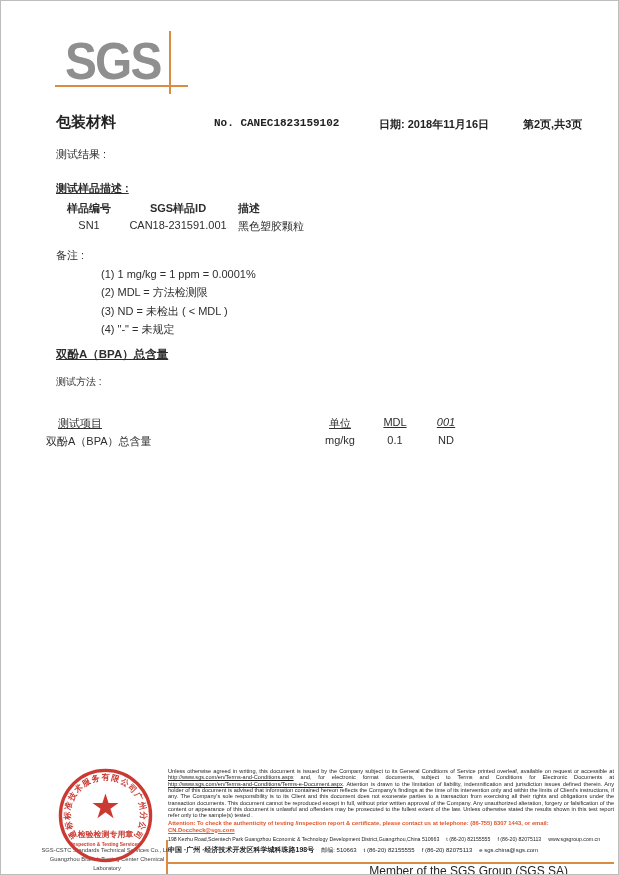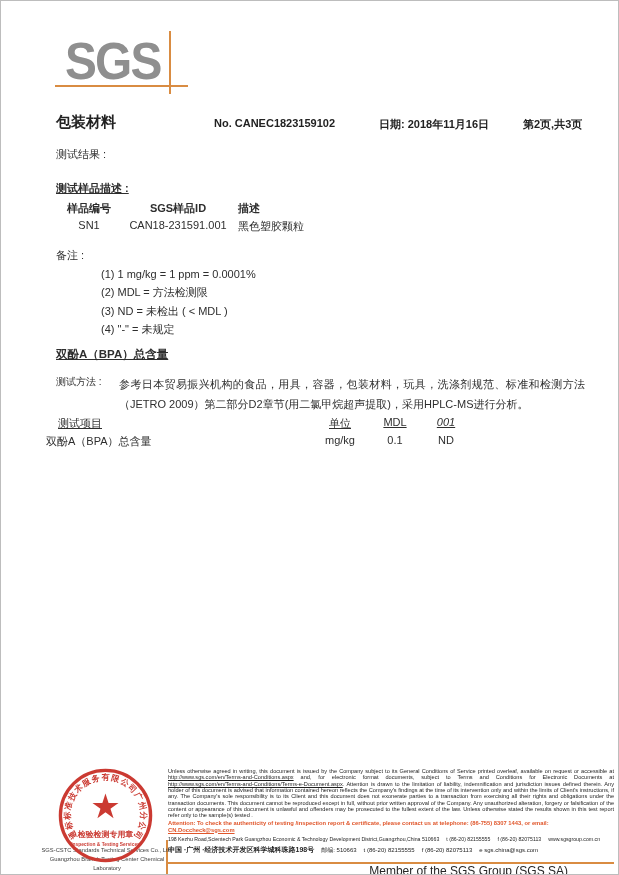--- a/index.html
+++ b/index.html
@@ -10,21 +10,21 @@
 
   
   .sgs-logo { position:absolute; left:64px; top:34px; font-size:52px; font-weight:700;
               letter-spacing:-2px; color:#8f8f8f; line-height:1;
               transform:scaleX(0.92); transform-origin:left top; }
   .logo-hline { position:absolute; left:54px; top:84px; width:133px; height:2px; background:#d98c42; }
   .logo-vline { position:absolute; left:168px; top:30px; width:2px; height:63px; background:#d98c42; }
 
   
   .doc-title   { position:absolute; left:55px;  top:112px; font-size:15px; font-weight:700; color:#222; }
-  .report-no   { position:absolute; left:213px; top:116px; font-size:11px; font-weight:700; color:#222; }
+  .report-no   { position:absolute; left:213px; top:116px; font-size:11px; font-weight:700; color:#222;font-family:Liberation Mono, monospace; }
   .report-date { position:absolute; left:378px; top:116px; font-size:11px; font-weight:700; color:#222; }
   .report-page { position:absolute; left:522px; top:116px; font-size:11px; font-weight:700; color:#222; }
 
   
   .results-label  { position:absolute; left:55px; top:146px; font-size:11px; }
   .sample-heading { position:absolute; left:55px; top:180px; font-size:11px; font-weight:700;
                     text-decoration:underline; }
   .stbl-h, .stbl-r { position:absolute; font-size:11px; }
   .stbl-h { font-weight:700; top:200px; }
   .stbl-r { top:218px; }
@@ -99,21 +99,20 @@
   <div class="remarks-label">备注 :</div>
   <div class="remarks-list">
     <div>(1) 1 mg/kg = 1 ppm = 0.0001%</div>
     <div>(2) MDL = 方法检测限</div>
     <div>(3) ND = 未检出 ( &lt; MDL )</div>
     <div>(4) "-" = 未规定</div>
   </div>
 
   <div class="bpa-heading">双酚A（BPA）总含量</div>
   <div class="method-label">测试方法 :</div>
-  <div class="method-text">参考日本贸易振兴机构的食品，用具，容器，包装材料，玩具，洗涤剂规范、标准和检测方法（JETRO 2009）第二部分D2章节(用二氯甲烷超声提取)，采用HPLC-MS进行分析。</div>
 
   <div class="rtbl-h rtbl-item-h">测试项目</div>
   <div class="rtbl-h rtbl-unit">单位</div>
   <div class="rtbl-h rtbl-mdl">MDL</div>
   <div class="rtbl-h rtbl-id">001</div>
   <div class="rtbl-r rtbl-item">双酚A（BPA）总含量</div>
   <div class="rtbl-r rtbl-unit">mg/kg</div>
   <div class="rtbl-r rtbl-mdl">0.1</div>
   <div class="rtbl-r rtbl-id">ND</div>
 

